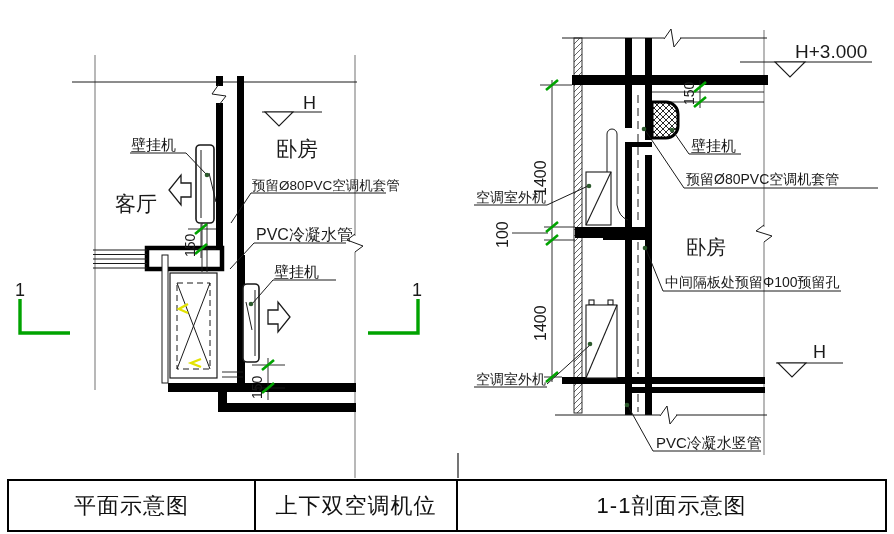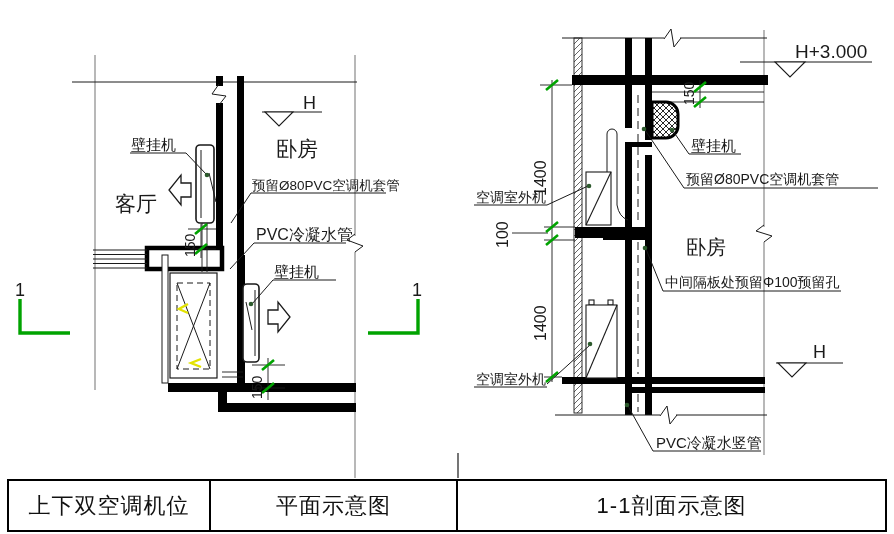--- a/index.html
+++ b/index.html
@@ -273,18 +273,18 @@
       <line x1="653" y1="451" x2="628" y2="406" stroke="#1a1a1a" stroke-width="1"></line>
       <circle cx="627" cy="405" r="2.3" fill="#2d5a2d"></circle>
     </g>
 
     <line x1="458" y1="453" x2="458" y2="479" stroke="#1a1a1a" stroke-width="1.2"></line>
   </g>
 </svg>
 
 
 <div class="caption-table">
+  <div class="cap cap2">平面示意图</div>
   <div class="cap cap1">上下双空调机位</div>
-  <div class="cap cap2">平面示意图</div>
   <div class="cap cap3">1-1剖面示意图</div>
 </div>
 
 </div>
 
 </body></html>

